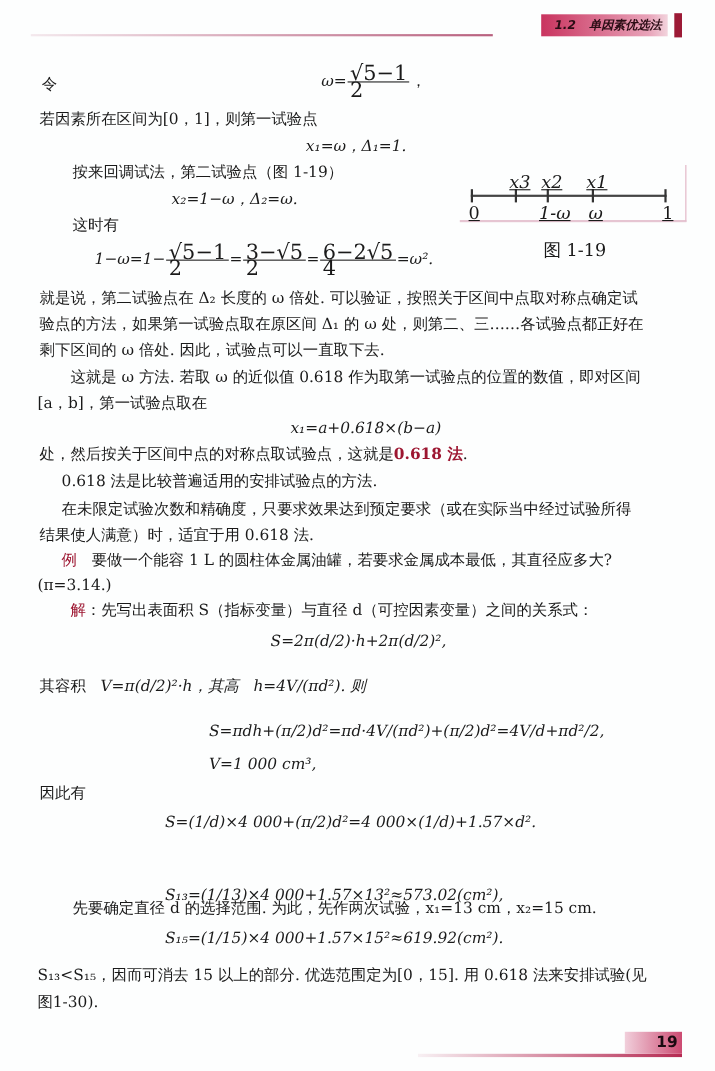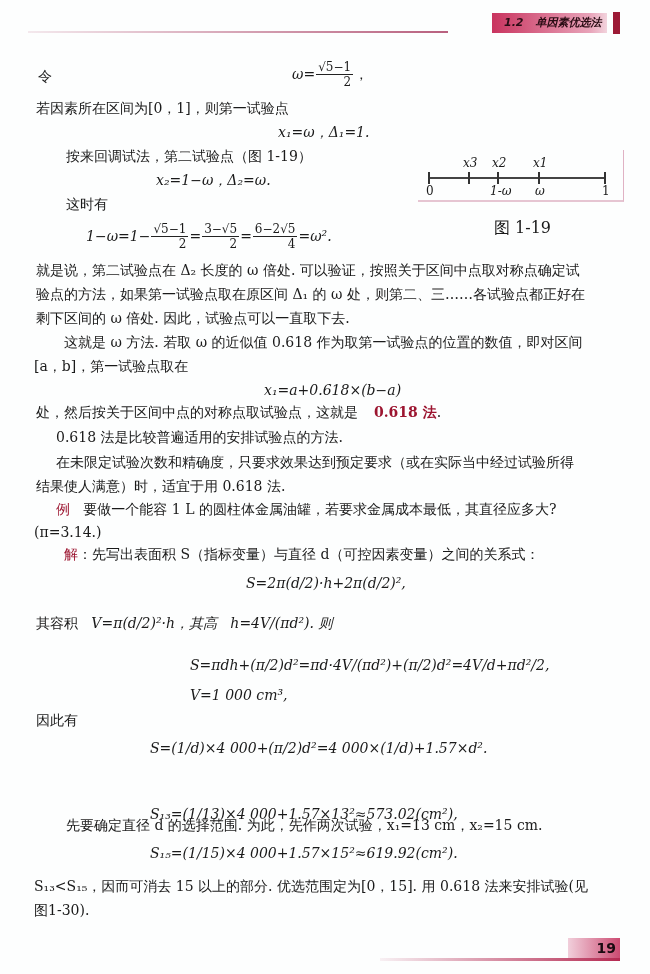--- a/index.html
+++ b/index.html
@@ -11,30 +11,30 @@
     background:linear-gradient(90deg, rgba(190,110,140,0.15), #b8607e); }
   .hdr-tab { position:absolute; left:492px; top:13px; width:115px; height:20px;
     background:linear-gradient(90deg, #c9345f, #e8a3b9 85%, #f2d4dd);
     font-family:"DejaVu Sans", sans-serif; font-weight:bold; font-style:italic; font-size:11px; color:#2a0c14;
     line-height:20px; padding-left:12px; box-sizing:border-box; }
   .hdr-tab span { margin-right:12px; }
   .hdr-bar { position:absolute; left:613px; top:12px; width:7px; height:22px; background:#9c1a36; }
   .ln { position:absolute; white-space:nowrap; }
   .math { font-family:"DejaVu Serif", serif; font-style:italic; }
   .r { font-style:normal; }
-  .frac { display:inline-block; vertical-align:middle; text-align:right; font-size:12px; line-height:14px; margin:0 1px; }
+  .frac { display:inline-block; vertical-align:middle; text-align:left; font-size:19px; line-height:14px; margin:0 1px; }
   .frac .n { display:block; border-bottom:1px solid #222; padding:0 2px; }
   .frac .d { display:block; padding:0 2px; }
-  .red { color:#9c1530; font-weight:bold;margin-left:16px; }
+  .red { color:#9c1530; font-weight:bold; }
   .redk { color:#9c1530; }
   .fig { position:absolute; left:418px; top:150px; width:205px; height:50px;
     border-right:1px solid #e0b2c4; border-bottom:2px solid #e6c5d2; }
   .fig .axis { position:absolute; left:10px; top:27px; width:178px; height:2px; background:#444; }
   .fig .tk { position:absolute; top:22px; width:2px; height:12px; background:#333; }
-  .fig .lb { position:absolute; font-size:12px; font-family:"DejaVu Serif", serif; }
+  .fig .lb { position:absolute; font-size:16px; font-family:"DejaVu Serif", serif;text-decoration:underline; }
   .cap { position:absolute; left:494px; top:218px; font-size:16px; }
   .pg-line { position:absolute; left:380px; top:958px; width:240px; height:3px;
     background:linear-gradient(90deg, rgba(200,120,150,0.1), #b52a52); }
   .pg-tab { position:absolute; left:568px; top:938px; width:52px; height:20px;
     background:linear-gradient(90deg, #f1cfdb, #cc4b72);
     font-family:"DejaVu Sans", sans-serif; font-weight:bold; font-size:14px; color:#1a0a10; text-align:right; padding-right:4px; box-sizing:border-box; line-height:20px; }
 </style>
 </head>
 <body>
 

